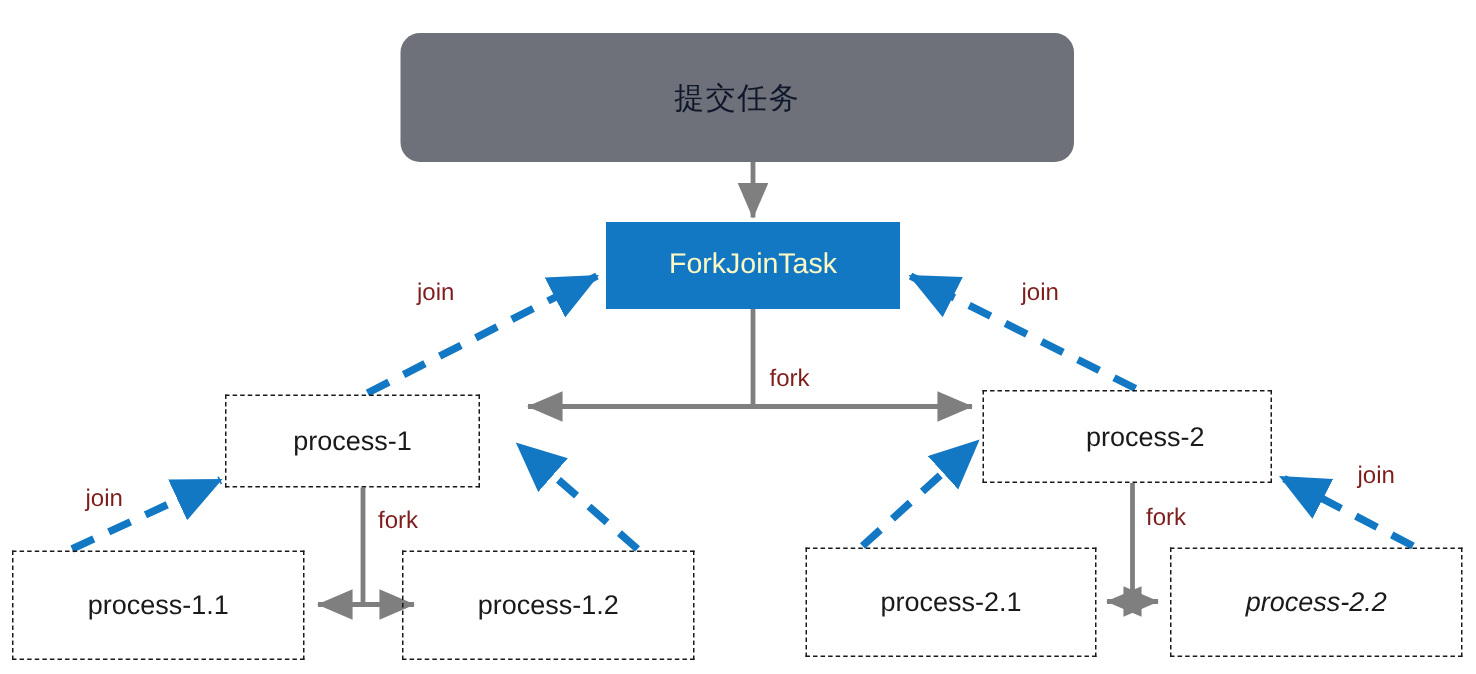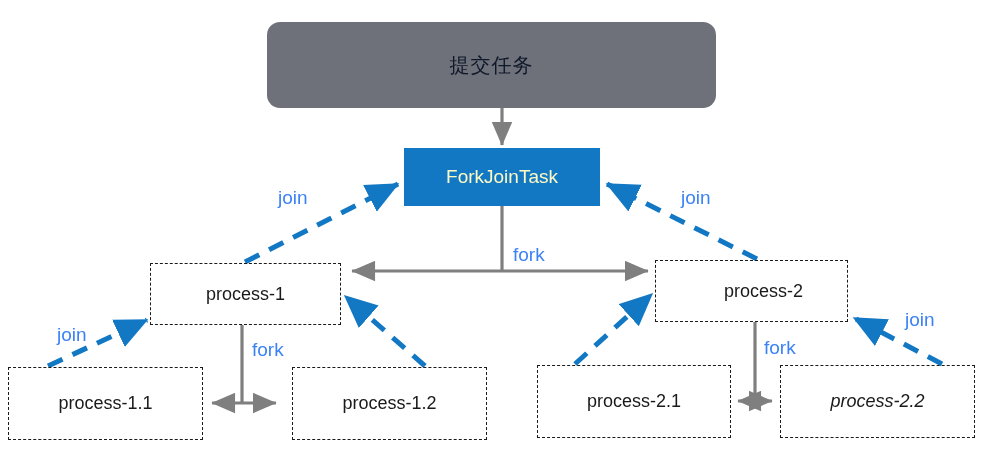--- a/index.html
+++ b/index.html
@@ -54,22 +54,22 @@
   
   .node-dashed {
     background: transparent;
     border: 1.6px dashed #1a1a1a;
     color: #1a1a1a;
     font-size: 18px;
   }
 
   .edge-label {
     position: absolute;
-    color: #3b82f6;
-    font-size: 19px;
+    color: #7f1d1d;
+    font-size: 16px;
     white-space: nowrap;
     z-index: 4;
     line-height: 1;
   }
 </style>
 </head>
 <body>
 
 <div id="canvas">
 
@@ -112,33 +112,33 @@
   </svg>
 
   <div class="node node-root" style="left:267px; top:22px; width:449px; height:86px;">
     <span>提交任务</span>
   </div>
 
   <div class="node node-blue" style="left:404px; top:148px; width:196px; height:58px;">
     <span>ForkJoinTask</span>
   </div>
 
-  <div class="node node-dashed" style="left:150px; top:263px; width:191px; height:62px;justify-content:center;">
+  <div class="node node-dashed" style="left:150px; top:263px; width:170px; height:62px;justify-content:center;">
     <span>process-1</span>
   </div>
 
   <div class="node node-dashed" style="left:655px; top:260px; width:193px; height:62px;padding-left:24px;">
     <span>process-2</span>
   </div>
 
   <div class="node node-dashed" style="left:8px; top:367px; width:195px; height:73px;">
     <span>process-1.1</span>
   </div>
 
-  <div class="node node-dashed" style="left:292px; top:367px; width:195px; height:73px;text-align:right;">
+  <div class="node node-dashed" style="left:268px; top:367px; width:195px; height:73px;text-align:right;">
     <span>process-1.2</span>
   </div>
 
   <div class="node node-dashed" style="left:537px; top:365px; width:194px; height:73px;">
     <span>process-2.1</span>
   </div>
 
   <div class="node node-dashed" style="left:780px; top:365px; width:195px; height:73px;font-style:italic;">
     <span>process-2.2</span>
   </div>

